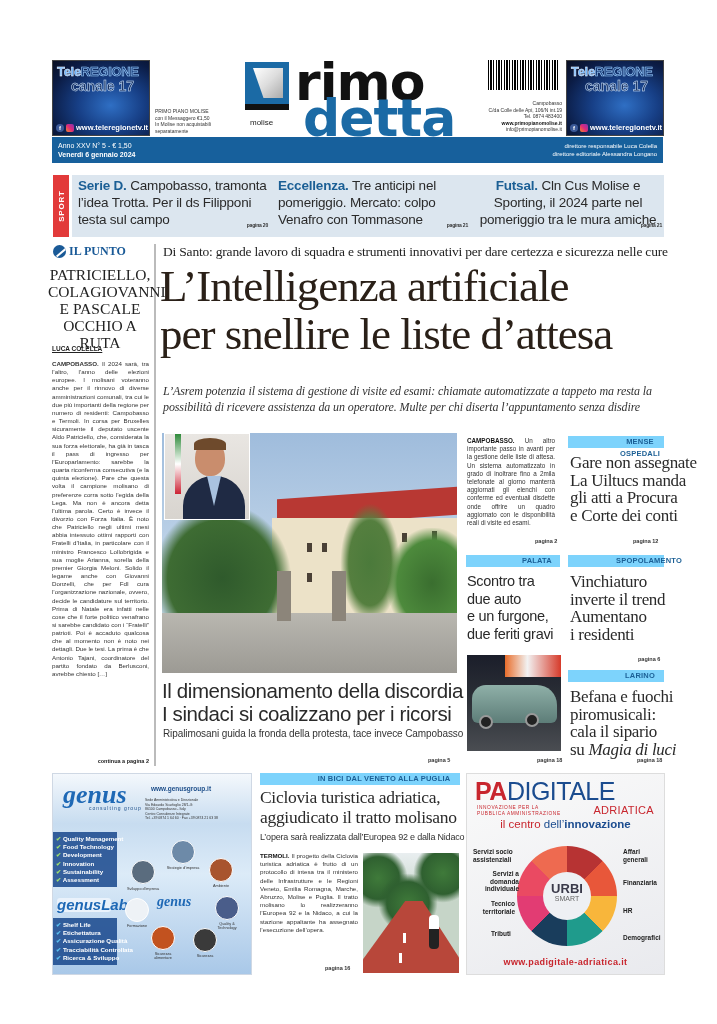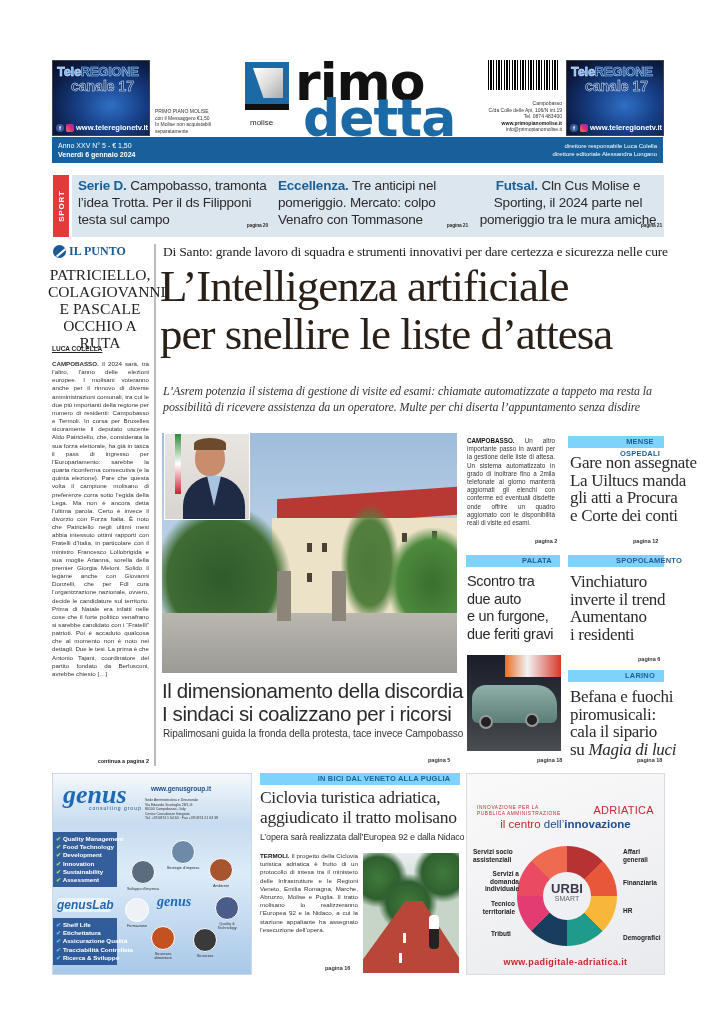--- a/index.html
+++ b/index.html
@@ -101,21 +101,21 @@
   
   .genus-ad { left:52px; top:773px; width:200px; height:202px; border:1px solid #cfd8e4; background:linear-gradient(180deg,#f4f8fc 0%,#c7dcf0 25%,#dcebf8 50%,#a9c8e8 100%); overflow:hidden; }
   .genus-ad .logo-g { position:absolute; left:10px; top:6px; font-family:"Liberation Serif", serif; font-size:26px; font-style:italic; color:#1e68b5; font-weight:bold; }
   .genus-ad .logo-sub { position:absolute; left:36px; top:31px; font-size:5px; color:#1e4f8a; letter-spacing:1px; }
   .genus-ad .url { position:absolute; left:98px; top:11px; font-size:6.5px; color:#1e4f8a; font-weight:bold; }
   .genus-ad .contact { position:absolute; left:92px; top:24px; width:104px; font-size:3.5px; line-height:4.5px; color:#333; }
   .genus-ad .list { position:absolute; left:0; width:64px; background:rgba(24,70,140,0.85); padding:3px 2px 3px 3px; }
   .genus-ad .list div { font-size:6.2px; line-height:8.2px; color:#fff; font-weight:bold; white-space:nowrap; }
   .genus-ad .list div::before { content:"✔ "; color:#9fe06c; }
   .genus-ad .list.l2 div::before { color:#5bc0f0; }
-  .genus-ad .lab { position:absolute; left:4px; top:124px; width:54px; height:14px; background:#eaf2fb; border-radius:3px; color:#1e68b5; font-size:12px; font-weight:bold; font-style:italic; text-align:center; line-height:14px; }
+  .genus-ad .lab { position:absolute; left:4px; top:124px; width:54px; height:14px; background:#eaf2fb; border-radius:3px; color:#1e68b5; font-size:15px; font-weight:bold; font-style:italic; text-align:center; line-height:14px; }
   .genus-ad .circle { position:absolute; width:24px; height:24px; border-radius:50%; border:1px solid #fff; }
   .genus-ad .clabel { position:absolute; font-size:3.8px; color:#333; text-align:center; width:34px; }
   .genus-ad .center-logo { position:absolute; left:104px; top:120px; font-family:"Liberation Serif", serif; font-size:14px; font-style:italic; font-weight:bold; color:#1e68b5; }
 
   .bici-tag { left:260px; top:773px; width:200px; }
   .bici-title { left:260px; top:787px; font-family:"Liberation Serif", serif; font-size:17.5px; line-height:20px; color:#2a2a2a; letter-spacing:-0.3px; }
   .bici-sub { left:260px; top:832px; font-size:9px; color:#333; letter-spacing:-0.2px; }
   .bici-body { left:260px; top:852px; width:98px; font-size:6.2px; line-height:8.2px; text-align:justify; color:#333; }
   .bici-body b { color:#111; }
   .bici-pg { left:325px; top:965px; font-size:5.5px; font-weight:bold; color:#333; }
@@ -369,20 +369,21 @@
   <div class="palm" style="left:-15px;top:-5px;"></div>
   <div class="palm" style="left:50px;top:-10px;"></div>
   <div class="palm" style="left:15px;top:20px;"></div>
   <div class="lane"></div>
   <div class="dash" style="left:40px;top:80px;"></div>
   <div class="dash" style="left:36px;top:100px;"></div>
   <div class="rider"></div>
 </div>
 
 <div class="abs pa-ad">
+  <div class="title"><span class="pa">PA</span><span class="dig">DIGITALE</span></div>
   <div class="sub1">
       <div>INNOVAZIONE PER LA</div>
       <div>PUBBLICA AMMINISTRAZIONE</div>
     </div>
   <div class="adr">ADRIATICA</div>
   <div class="centro"><span class="r">il centro </span><span>dell’</span><b>innovazione</b></div>
   <div class="wheel"></div>
   <div class="hole">
     <div class="u">URBI</div>
     <div class="s">SMART</div>

